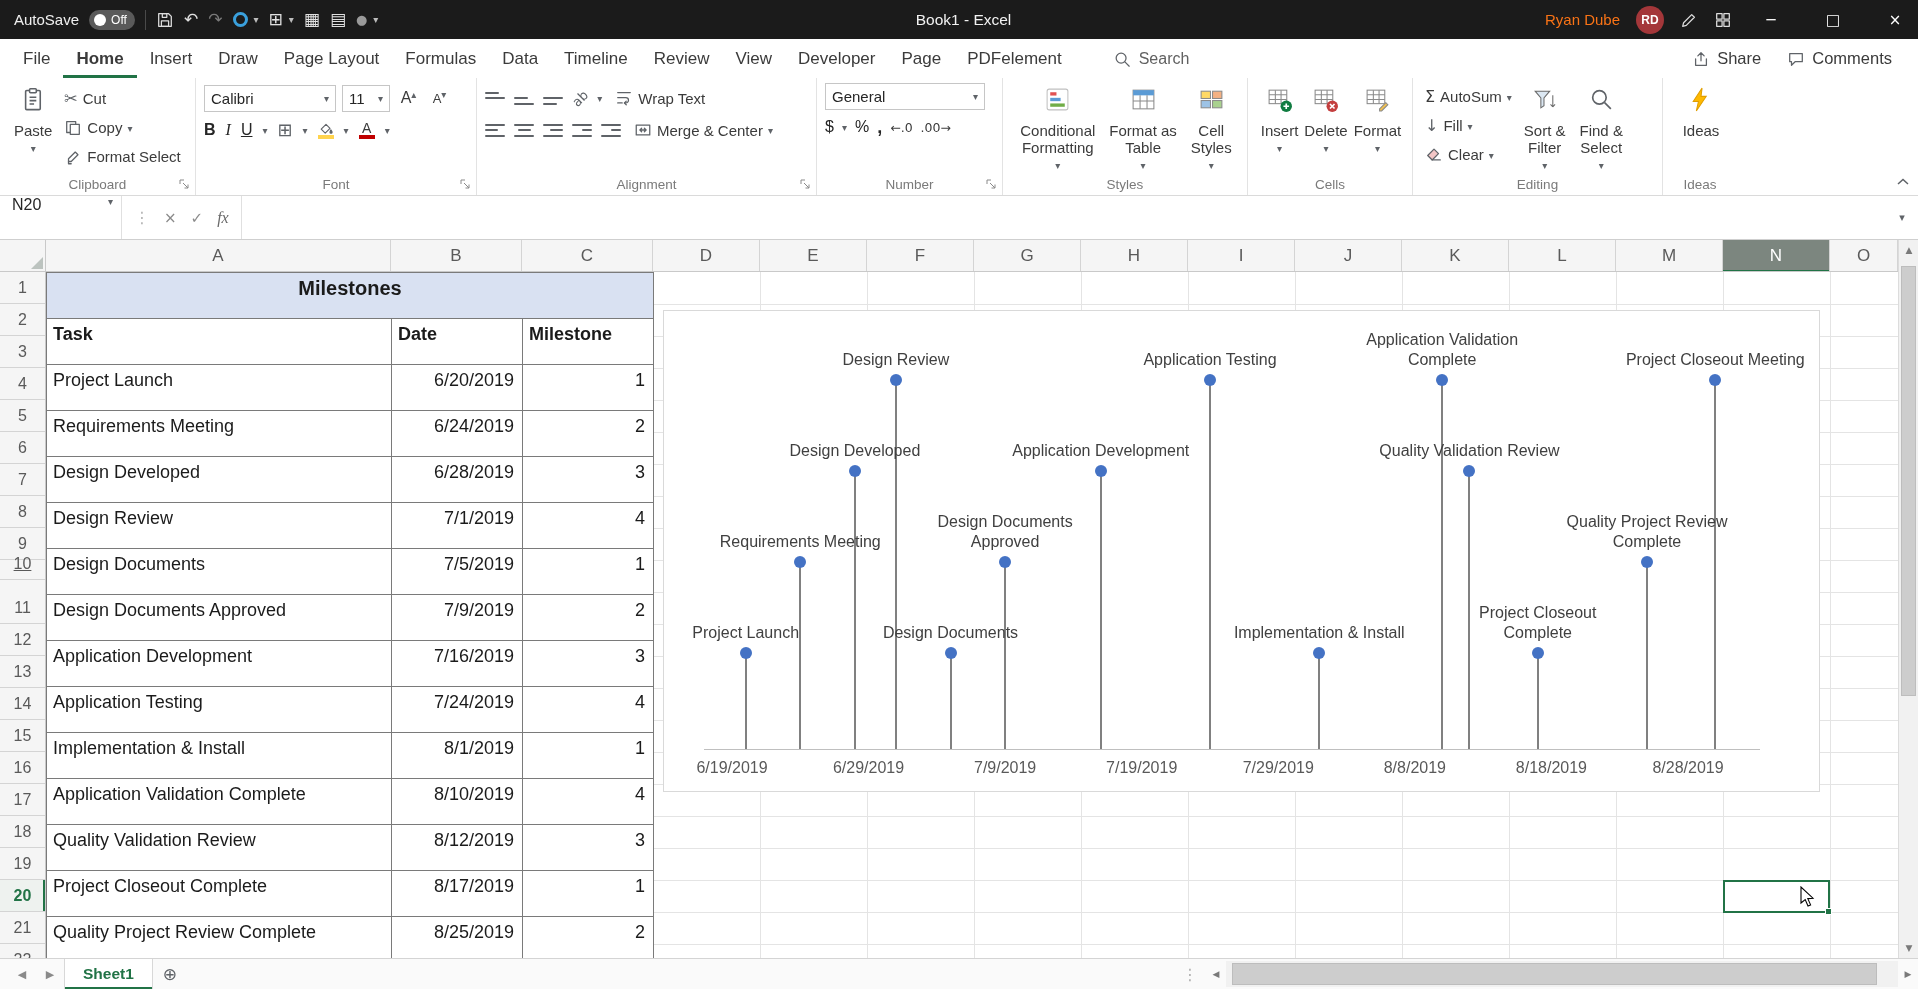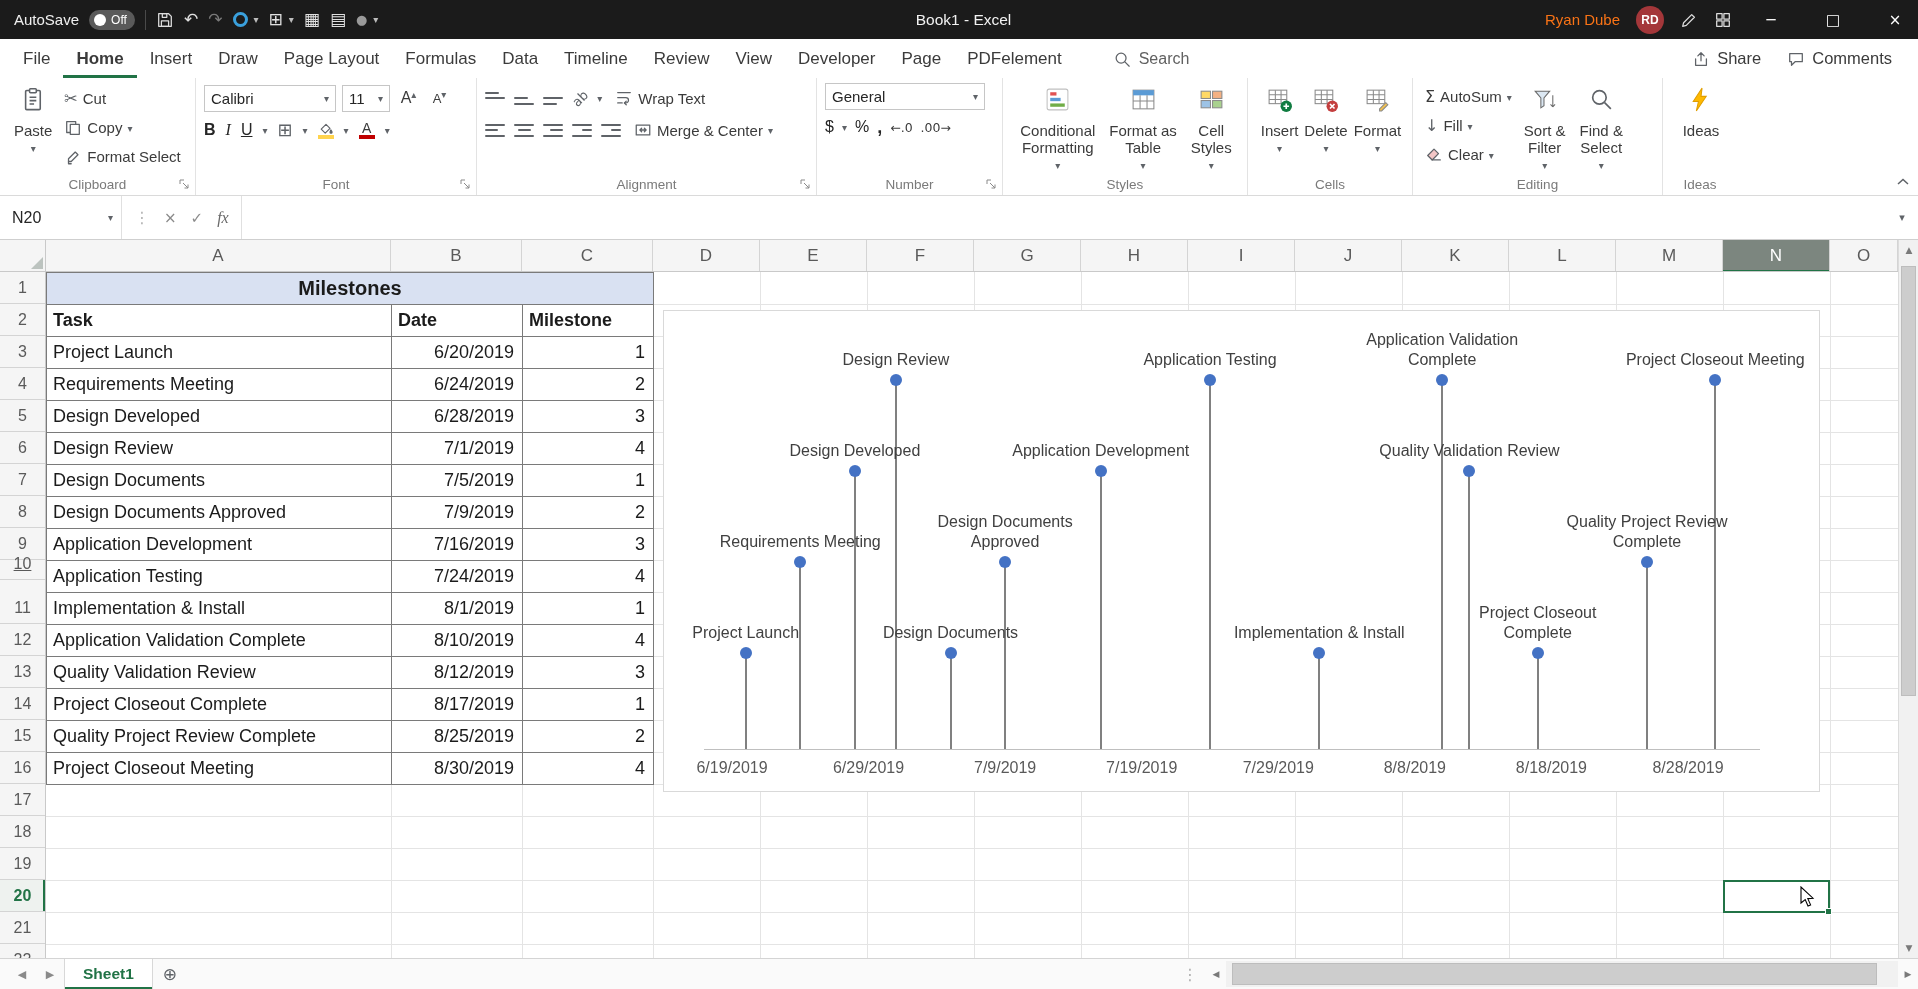--- a/index.html
+++ b/index.html
@@ -65,21 +65,21 @@
   .alico i{display:block;height:2px;background:#5f6368;border-radius:1px}
   .colorbar{display:block;width:16px;height:4px;margin-top:1px}
   .stk{display:flex;flex-direction:column;align-items:center;line-height:1}
   .bigic{width:27px;height:27px}
   .decbtn{font-size:12.5px;color:#3b3b3b;letter-spacing:0;font-family:"DejaVu Sans",sans-serif}
   #collapse-ribbon{position:absolute;right:8px;bottom:4px}
 
   
   #formulabar{position:absolute;top:196px;left:0;width:100%;height:44px;background:#fff;
     border-bottom:1px solid #cfcfcf;display:flex;align-items:stretch}
-  .namebox{width:122px;display:flex;align-items:center;justify-content:space-between;
+  .namebox{width:122px;display:flex;align-items:flex-start;justify-content:space-between;
     padding:0 8px 0 12px;font-size:16px;border-right:1px solid #e0e0e0}
   .nbchev{font-size:10px;color:#5f6368;font-family:"DejaVu Sans",sans-serif}
   .fbtool{display:flex;align-items:center;gap:14px;padding:0 12px;border-right:1px solid #e0e0e0}
   .fbdots{color:#b5b5b5;font-family:"DejaVu Sans",sans-serif}
   .fbx,.fbcheck{color:#8a8a8a;font-size:15px;font-family:"DejaVu Sans",sans-serif}
   .fbfx{color:#6a6a6a;font-size:16px;font-style:italic;font-family:"Liberation Serif",serif}
   .fbinput{flex:1;display:flex;align-items:center;padding:0 10px;font-size:16px}
   .fbexpand{width:32px;display:flex;align-items:center;justify-content:center;color:#5f6368;
     font-size:11px;font-family:"DejaVu Sans",sans-serif}
 
@@ -99,21 +99,21 @@
   .rowh{position:absolute;left:0;width:45px;height:32px;display:flex;align-items:center;justify-content:center;
     font-size:16px;color:#5a5a5a;border-bottom:1px solid #d4d4d4}
   .rowh.sel{color:#217346;font-weight:700;background:#eef2ef;box-shadow:inset -2px 0 0 #217346}
   #cellslayer{position:absolute;left:0;top:0;width:1898px;height:718px}
   .vgl{position:absolute;top:32px;height:686px;width:1px;background:#e4e4e4}
   .hgl{position:absolute;left:46px;width:1852px;height:1px;background:#e4e4e4}
 
   
   .xtable{position:absolute;left:46px;top:32px;width:608px;z-index:3;background:#fff;
     border-top:1px solid #7a7a7a;border-left:1px solid #7a7a7a}
-  .trow{display:flex;height:32px}
+  .trow{display:flex;height:46px}
   .tcell{border-right:1px solid #7a7a7a;border-bottom:1px solid #7a7a7a;font-size:18px;line-height:30px;
     padding:0 6px;overflow:hidden;white-space:nowrap;background:#fff;color:#1b1b1b}
   .c0{width:345px}.c1{width:131px}.c2{width:131px}
   .num{text-align:right;padding-right:8px}
   .th{font-weight:700}
   .title-cell{width:607px;background:#d9e1f2;font-weight:700;font-size:20px;text-align:center;line-height:31px}
 
   
   .chart{position:absolute;left:663px;top:70px;width:1157px;height:482px;background:#fff;
     border:1px solid #d9d9d9;z-index:4}

